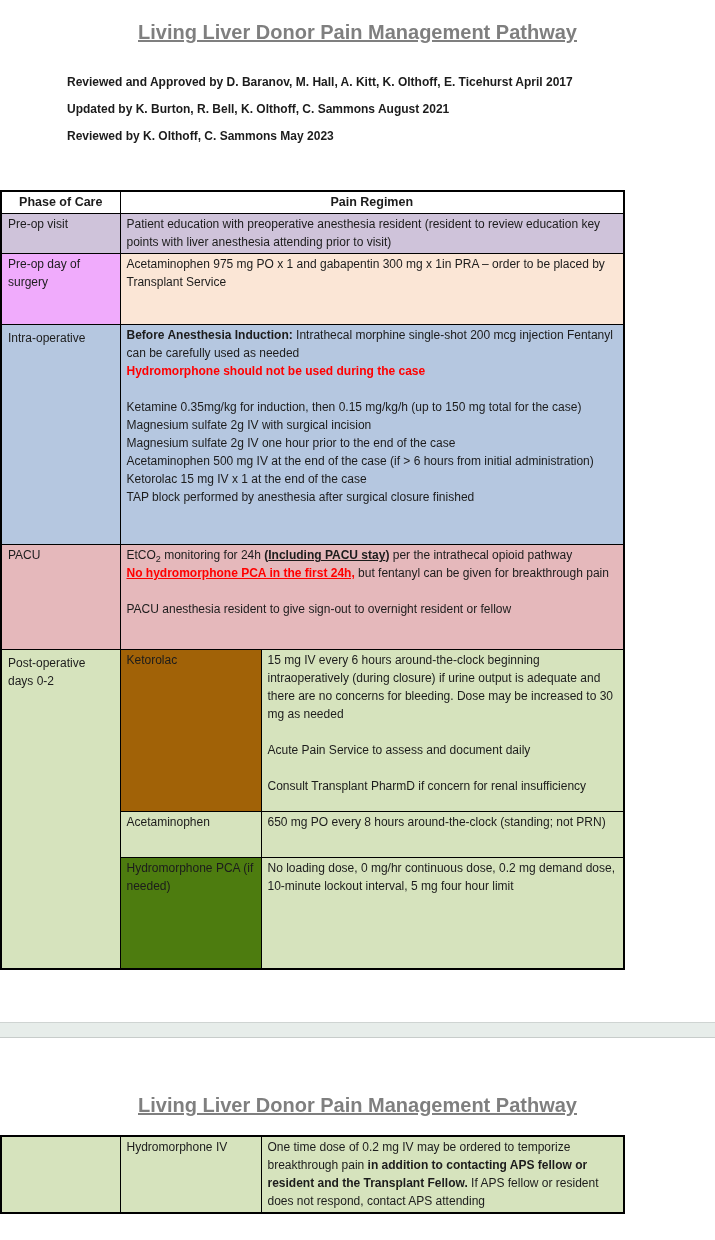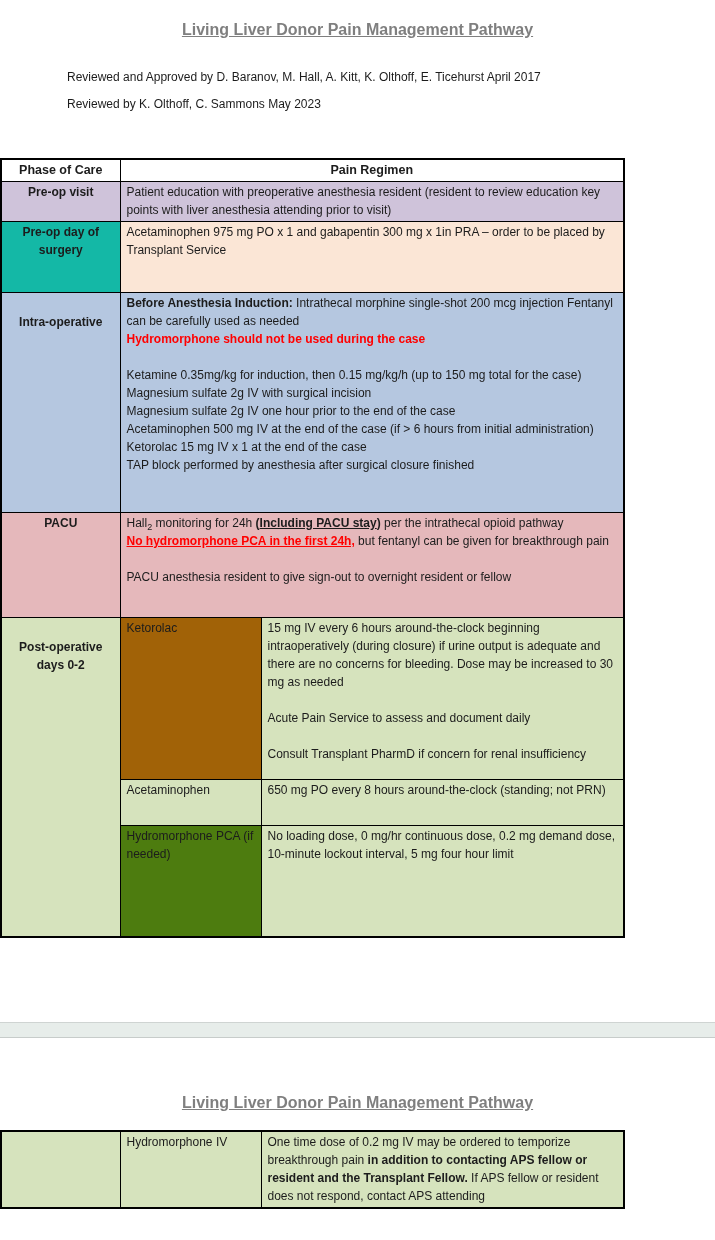--- a/index.html
+++ b/index.html
@@ -4,41 +4,41 @@
 <style>
   html,body { margin:0; padding:0; }
   body {
     width:715px; height:1240px; background:#ffffff;
     font-family:"Liberation Sans", sans-serif; color:#1c1c1c;
     overflow:hidden;
   }
   .page { position:relative; background:#fff; }
   .page-1 { height:1022px; }
   .page-2 { height:202px; }
-  .doc-title { text-align:center; font-size:16px; font-weight:bold; color:var(--title-gray,#7f7f7f); }
+  .doc-title { text-align:center; font-size:20px; font-weight:bold; color:var(--title-gray,#7f7f7f); }
   .page-1 .doc-title { padding-top:21px; }
   .page-2 .doc-title { padding-top:56px; }
   .doc-title .t { text-decoration:underline; }
   .revisions { margin:29px 0 0 67px; font-size:12px; }
-  .revision { line-height:18px; margin-bottom:9px; white-space:nowrap; }
+  .revision { line-height:18px; margin-bottom:9px; white-space:nowrap;font-weight:bold; }
 
   table.pathway {
     border-collapse:collapse; table-layout:fixed;
     width:625px; font-size:12px;
     border:2px solid #000;
   }
   .page-1 table.pathway { margin-top:45px; }
   .page-2 table.pathway { margin-top:18px; }
   table.pathway td, table.pathway th {
     border:1px solid #000; vertical-align:top;
     padding:1px 6px 2px 6px; line-height:18px; overflow:hidden;
   }
   th.hdr { font-size:12.5px; font-weight:bold; text-align:center; background:#fff; padding:1px 2px; }
-  td.phase { font-weight:bold; text-align:center; padding-left:2px; padding-right:2px; }
-  td.phase.pt20 { padding-top:20px; }
+  td.phase { font-weight:normal; text-align:left; padding-left:2px; padding-right:2px; }
+  td.phase.pt20 { padding-top:4px; }
   td.drug { padding-left:8px; }
   .para { min-height:18px; }
   .s-b   { font-weight:bold; }
   .s-rb  { font-weight:bold; color:var(--warning-red,#f00); }
   .s-bu  { font-weight:bold; text-decoration:underline; }
   .s-rbu { font-weight:bold; color:var(--warning-red,#f00); text-decoration:underline; }
   .s-sub { vertical-align:sub; font-size:9px; line-height:0; }
 
   .page-break {
     height:14px; background:#e7edea;
@@ -48,20 +48,21 @@
 </head>
 <body>
 
 <div class="page page-1">
   <div class="doc-title">
     <span class="t">Living Liver Donor Pain Management Pathway</span>
   </div>
 
   <div class="revisions">
     <div class="revision">Reviewed and Approved by D. Baranov, M. Hall, A. Kitt, K. Olthoff, E. Ticehurst April 2017</div>
+    <div class="revision">Updated by K. Burton, R. Bell, K. Olthoff, C. Sammons August 2021</div>
     <div class="revision">Reviewed by K. Olthoff, C. Sammons May 2023</div>
   </div>
 
   <table class="pathway">
     <colgroup>
         <col style="width:119px">
         <col style="width:141px">
         <col>
       </colgroup>
     <tbody>
@@ -69,21 +70,21 @@
       <th class="hdr">Phase of Care</th>
       <th class="hdr" colspan="2">Pain Regimen</th>
     </tr>
     <tr style="height:36px">
       <td class="phase" style="background-color: rgb(207, 195, 218);">Pre-op visit</td>
       <td colspan="2" style="background-color: rgb(207, 195, 218);">
             <div class="para"><span>Patient education with preoperative anesthesia resident (resident to review education key points with liver anesthesia attending prior to visit)</span></div>
           </td>
     </tr>
     <tr style="height:71px">
-      <td class="phase" style="background-color: #14b8a6;">Pre-op day of surgery</td>
+      <td class="phase" style="background-color: #f0abfc;">Pre-op day of surgery</td>
       <td colspan="2" style="background-color: rgb(251, 230, 214);">
             <div class="para"><span>Acetaminophen 975 mg PO x 1 and gabapentin 300 mg x 1in PRA – order to be placed by Transplant Service</span></div>
           </td>
     </tr>
     <tr style="height:220px">
       <td class="phase pt20" style="background-color: rgb(181, 199, 224);">Intra-operative</td>
       <td colspan="2" style="background-color: rgb(181, 199, 224);">
             <div class="para"><span class="s-b">Before Anesthesia Induction: </span><span>Intrathecal morphine single-shot 200 mcg injection Fentanyl can be carefully used as needed</span></div>
             <div class="para"><span class="s-rb">Hydromorphone should not be used during the case</span></div>
             <div class="para">&nbsp;</div>
@@ -91,21 +92,21 @@
             <div class="para"><span>Magnesium sulfate 2g IV with surgical incision</span></div>
             <div class="para"><span>Magnesium sulfate 2g IV one hour prior to the end of the case</span></div>
             <div class="para"><span>Acetaminophen 500 mg IV at the end of the case (if &gt; 6 hours from initial administration)</span></div>
             <div class="para"><span>Ketorolac 15 mg IV x 1 at the end of the case</span></div>
             <div class="para"><span>TAP block performed by anesthesia after surgical closure finished</span></div>
           </td>
     </tr>
     <tr style="height:105px">
       <td class="phase" style="background-color: rgb(229, 184, 187);">PACU</td>
       <td colspan="2" style="background-color: rgb(229, 184, 187);">
-            <div class="para"><span>Hall</span><span class="s-sub">2</span><span> monitoring for 24h </span><span class="s-b">(</span><span class="s-bu">Including PACU stay</span><span class="s-b">)</span><span> per the intrathecal opioid pathway</span></div>
+            <div class="para"><span>EtCO</span><span class="s-sub">2</span><span> monitoring for 24h </span><span class="s-b">(</span><span class="s-bu">Including PACU stay</span><span class="s-b">)</span><span> per the intrathecal opioid pathway</span></div>
             <div class="para"><span class="s-rbu">No hydromorphone PCA in the first 24h,</span><span> but fentanyl can be given for breakthrough pain</span></div>
             <div class="para">&nbsp;</div>
             <div class="para"><span>PACU anesthesia resident to give sign-out to overnight resident or fellow</span></div>
           </td>
     </tr>
     <tr style="height:162px">
       <td class="phase pt20" rowspan="3" style="background-color: rgb(214, 227, 189);">Post-operative days 0-2</td>
       <td class="drug" style="background-color: #a16207;">Ketorolac</td>
       <td style="background-color: rgb(214, 227, 189);">
             <div class="para"><span>15 mg IV every 6 hours around-the-clock beginning intraoperatively (during closure) if urine output is adequate and there are no concerns for bleeding. Dose may be increased to 30 mg as needed</span></div>

